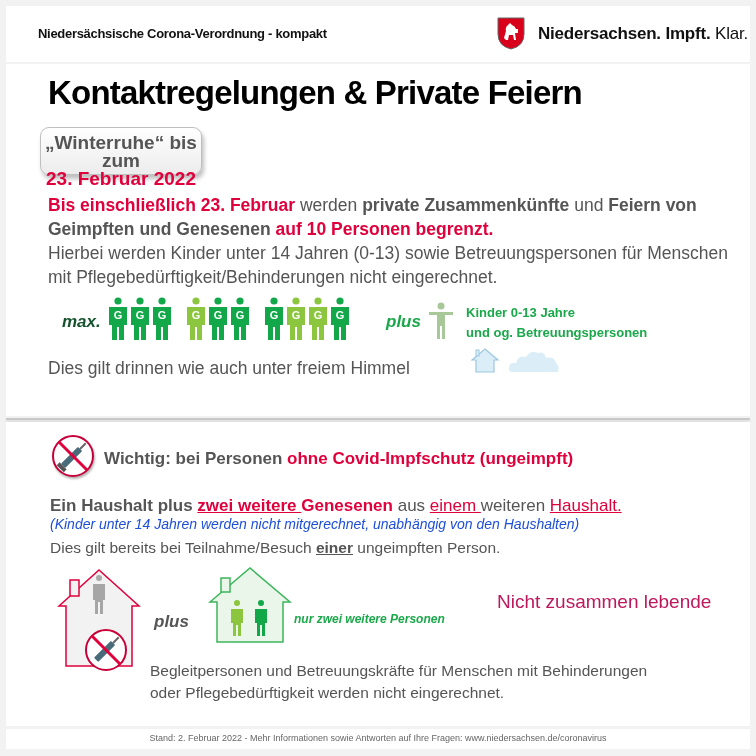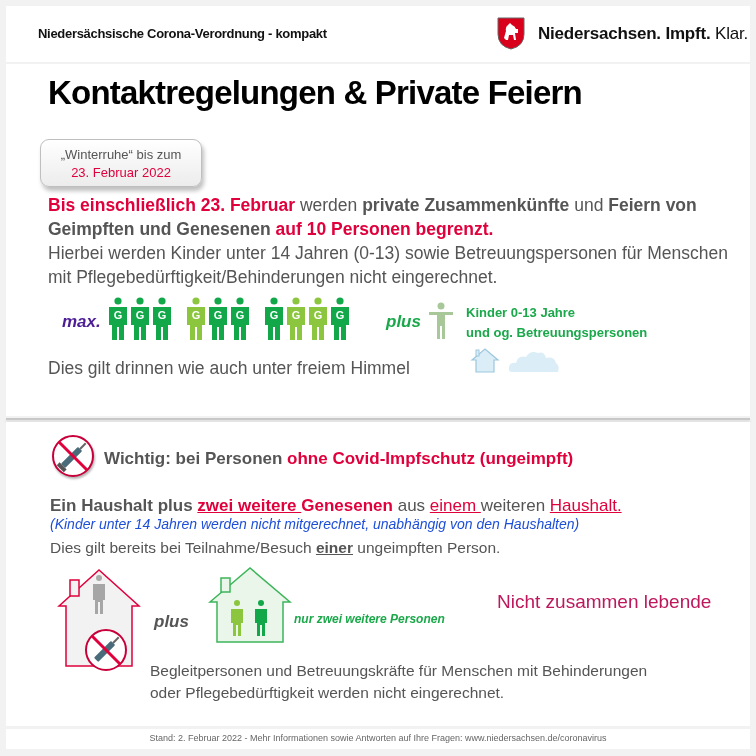--- a/index.html
+++ b/index.html
@@ -7,26 +7,26 @@
   .abs{position:absolute;}
   .topbar{left:6px;top:6px;width:744px;height:56px;background:#fff;}
   .toptitle{left:30px;top:26px;font-size:13px;font-weight:bold;color:#111;letter-spacing:-0.3px;margin-left:8px;}
   .logo-text{left:538px;top:24px;font-size:17px;color:#111;letter-spacing:-0.2px;}
   .logo-text b{font-weight:bold;}
   .panel1{left:6px;top:64px;width:744px;height:352px;background:#fff;}
   .divider{left:6px;top:418px;width:744px;height:2px;background:#c8c8c8;box-shadow:0 2px 3px rgba(0,0,0,0.12);}
   .panel2{left:6px;top:422px;width:744px;height:304px;background:#fff;}
   .footer{left:6px;top:729px;width:744px;height:20px;background:#fff;}
   .title{left:48px;top:74px;font-size:33px;font-weight:bold;color:#000;letter-spacing:-0.8px;}
-  .badge{left:40px;top:127px;width:162px;height:48px;border:1px solid #bfbfbf;border-radius:9px;background:linear-gradient(#fff,#ececec);box-shadow:2px 4px 4px rgba(0,0,0,0.25);text-align:center;font-weight:normal;font-size:13px;color:#555;line-height:18px;padding-top:6px;box-sizing:border-box;margin-top:12px;}
+  .badge{left:40px;top:127px;width:162px;height:48px;border:1px solid #bfbfbf;border-radius:9px;background:linear-gradient(#fff,#ececec);box-shadow:2px 4px 4px rgba(0,0,0,0.25);text-align:center;font-weight:bold;font-size:19px;color:#555;line-height:18px;padding-top:6px;box-sizing:border-box;}
   .red{color:#e0003c;}
   .p{left:48px;font-size:17.5px;color:#555;line-height:24px;}
   .para1{top:193px;width:680px;}
   .para1 b{font-weight:bold;}
-  .max{left:62px;top:312px;font-size:17px;font-weight:bold;font-style:italic;color:#4c1d95;}
+  .max{left:62px;top:312px;font-size:17px;font-weight:bold;font-style:italic;color:#14532d;}
   .plus1{left:386px;top:312px;font-size:17px;font-weight:bold;font-style:italic;color:#1aa84a;}
   .kinder{left:466px;top:303px;font-size:13px;font-weight:bold;color:#1aa84a;line-height:20px;}
   .para2{top:356px;width:560px;}
   .warn-text{left:104px;top:449px;font-size:17px;font-weight:bold;color:#555;}
   .para3{top:494px;font-size:17px;font-weight:bold;color:#555;}
   .u{text-decoration:underline;}
   .norm{font-weight:normal;}
   .italic-note{left:50px;top:516px;font-size:14px;font-style:italic;color:#1d4ed8;}
   .para4{left:50px;top:539px;font-size:15.5px;color:#555;}
   .plus2{left:154px;top:612px;font-size:17px;font-weight:bold;font-style:italic;color:#555;}

